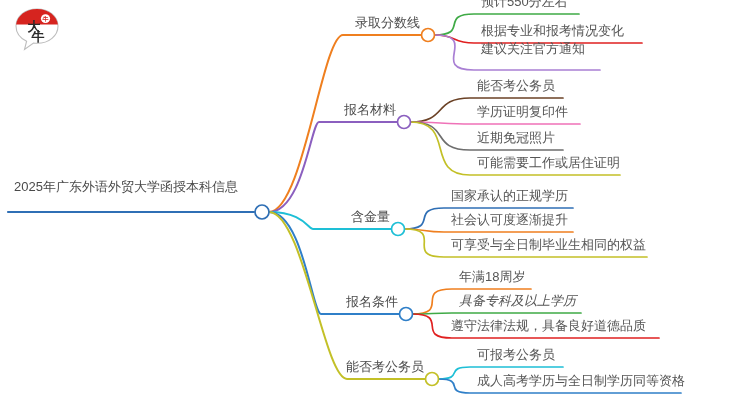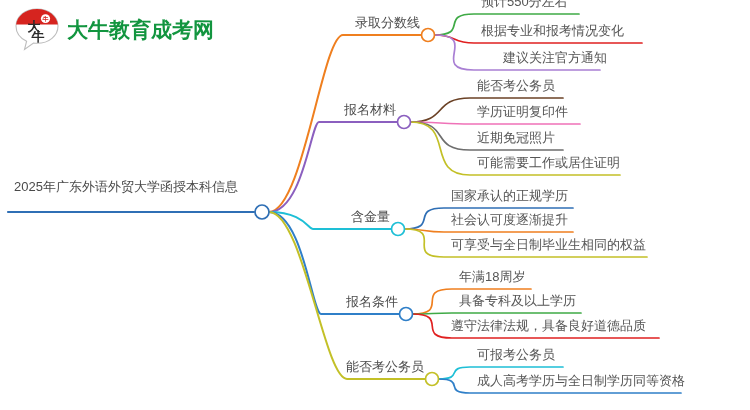--- a/index.html
+++ b/index.html
@@ -85,21 +85,20 @@
       <svg width="46" height="46" viewBox="0 0 46 46">
         <path d="M23 3 C11 3 2 10.5 2 20 C2 26.5 6.2 32.2 12.6 35.2 L10.5 43.5 L19.5 37.1 C20.6 37.25 21.8 37.3 23 37.3 C35 37.3 44 29.8 44 20 C44 10.5 35 3 23 3 Z" fill="#ffffff" stroke="#bdbdbd" stroke-width="1.1"></path>
         <path d="M23 3 C11.6 3 3 10 2.1 18.6 L43.9 18.6 C43 10 34.4 3 23 3 Z" fill="#d6241f"></path>
         <ellipse cx="31.5" cy="12.6" rx="4.6" ry="4.3" fill="#ffffff"></ellipse>
         <text x="31.5" y="15.3" font-family="'Liberation Sans', sans-serif" font-size="6" font-weight="bold" fill="#d6241f" text-anchor="middle">牛</text>
         <text x="20" y="24.5" font-family="'Liberation Sans', sans-serif" font-size="13" font-weight="bold" fill="#2b2b2b" text-anchor="middle">大</text>
         <text x="24" y="34.5" font-family="'Liberation Sans', sans-serif" font-size="13" font-weight="bold" fill="#2b2b2b" text-anchor="middle">牛</text>
       </svg>
     </div>
     <div id="logo-text-block">
-      <div id="logo-title">大牛教育成考网</div>
     </div>
   </div>
 
   <svg id="map-svg" viewBox="0 0 750 410">
     <g id="connector-layer" fill="none" stroke-width="1.7" stroke-linecap="round">
         <path d="M 8 212 L 254 212" stroke="#2f6fb5" stroke-width="2.2" fill="none" stroke-linecap="round"></path>
         <path d="M 269 212 C 303 212 322.44 35 343 35 L 421 35" stroke="#ef7f1f" stroke-width="2" fill="none" stroke-linecap="round"></path>
         <path d="M 434.5 35 C 469.4 35 439.1 14 474 14 L 579 14" stroke="#3faa46" stroke-width="1.7" fill="none" stroke-linecap="round"></path>
         <path d="M 434.5 35 C 457.7 35 450.8 43 474 43 L 642 43" stroke="#e02020" stroke-width="1.7" fill="none" stroke-linecap="round"></path>
         <path d="M 434.5 35 C 480.5 35 428 70 474 70 L 600 70" stroke="#a97fd4" stroke-width="1.7" fill="none" stroke-linecap="round"></path>
@@ -128,32 +127,32 @@
         <circle cx="406" cy="314" r="6.5" fill="#ffffff" stroke="#2f7fc8" stroke-width="1.7"></circle>
         <circle cx="432" cy="379" r="6.5" fill="#ffffff" stroke="#c3c027" stroke-width="1.7"></circle>
       </g>
   </svg>
 
   <div id="label-layer">
       <div class="node-label root-label" style="left: 14px; top: 180px;">2025年广东外语外贸大学函授本科信息</div>
       <div class="node-label branch-label" style="right: 330px; top: 16px;">录取分数线</div>
       <div class="node-label leaf-label" style="left: 481px; top: -5px;">预计550分左右</div>
       <div class="node-label leaf-label" style="left: 481px; top: 24px;">根据专业和报考情况变化</div>
-      <div class="node-label leaf-label" style="left: 481px; top: 51px; margin-left: 22px;">建议关注官方通知</div>
+      <div class="node-label leaf-label" style="left: 481px; top: 42px;">建议关注官方通知</div>
       <div class="node-label branch-label" style="right: 354px; top: 103px;">报名材料</div>
       <div class="node-label leaf-label" style="left: 477px; top: 79px;">能否考公务员</div>
       <div class="node-label leaf-label" style="left: 477px; top: 105px;">学历证明复印件</div>
       <div class="node-label leaf-label" style="left: 477px; top: 131px;">近期免冠照片</div>
       <div class="node-label leaf-label" style="left: 477px; top: 156px;">可能需要工作或居住证明</div>
       <div class="node-label branch-label" style="right: 360px; top: 210px;">含金量</div>
       <div class="node-label leaf-label" style="left: 451px; top: 189px;">国家承认的正规学历</div>
       <div class="node-label leaf-label" style="left: 451px; top: 213px;">社会认可度逐渐提升</div>
       <div class="node-label leaf-label" style="left: 451px; top: 238px;">可享受与全日制毕业生相同的权益</div>
       <div class="node-label branch-label" style="right: 352px; top: 295px;">报名条件</div>
       <div class="node-label leaf-label" style="left: 459px; top: 270px;">年满18周岁</div>
-      <div class="node-label leaf-label" style="left: 459px; top: 294px;">具备专科及以上学历</div>
+      <div class="node-label leaf-label" style="left: 459px; top: 294px; font-style: italic;">具备专科及以上学历</div>
       <div class="node-label leaf-label" style="left: 451px; top: 319px;">遵守法律法规，具备良好道德品质</div>
       <div class="node-label branch-label" style="right: 326px; top: 360px;">能否考公务员</div>
       <div class="node-label leaf-label" style="left: 477px; top: 348px;">可报考公务员</div>
       <div class="node-label leaf-label" style="left: 477px; top: 374px;">成人高考学历与全日制学历同等资格</div>
     </div>
 
 </div>
 
 </body></html>

